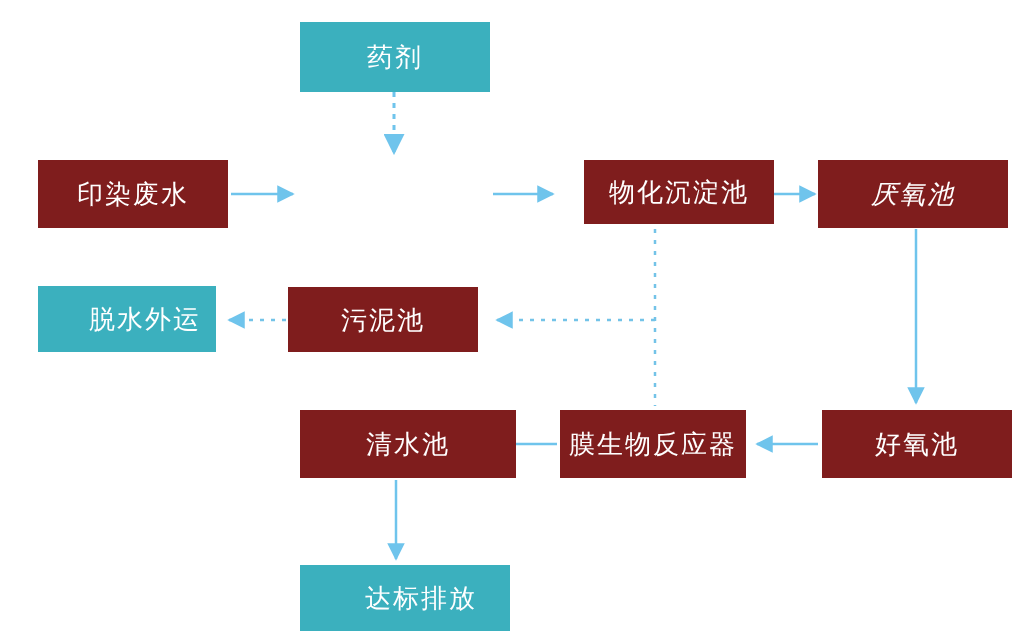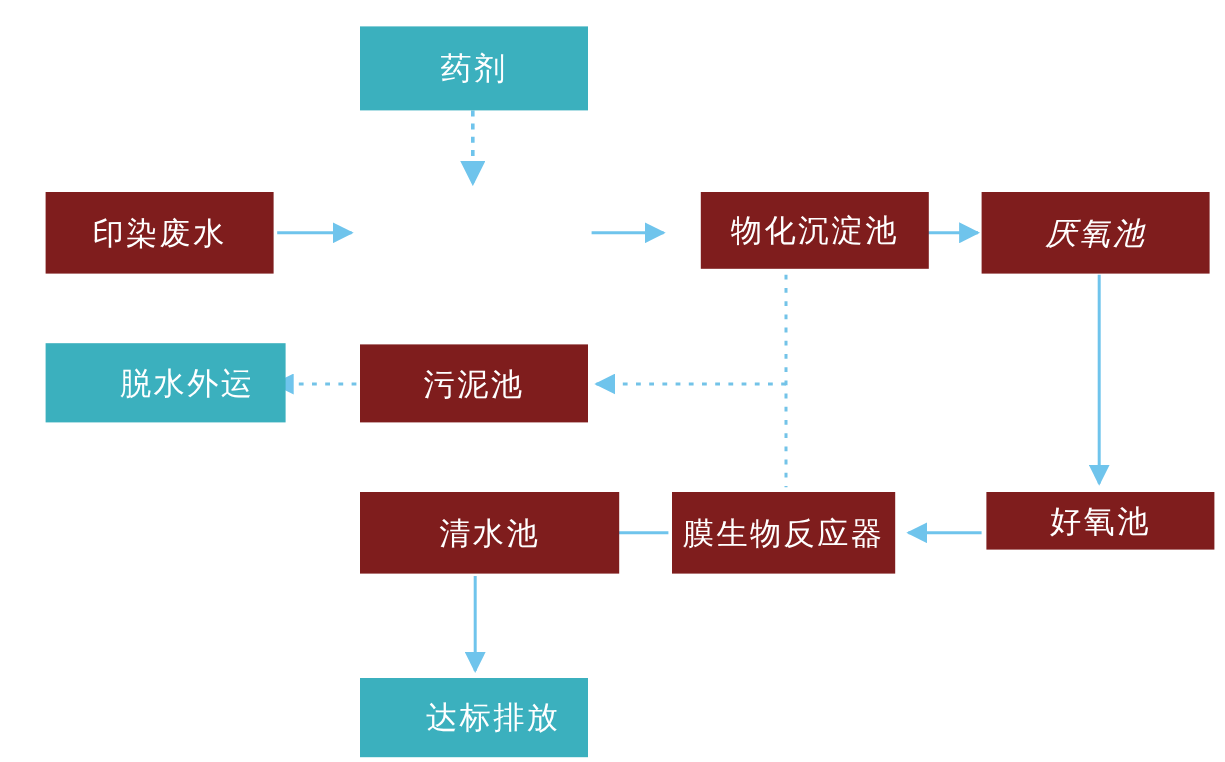--- a/index.html
+++ b/index.html
@@ -96,37 +96,37 @@
 
 
   <div class="node primary" style="left:584px; top:160px; width:190px; height:64px;">
     <span>物化沉淀池</span>
   </div>
 
   <div class="node primary" style="left:818px; top:160px; width:190px; height:68px;font-style:italic;">
     <span>厌氧池</span>
   </div>
 
-  <div class="node secondary" style="left:38px; top:286px; width:200px; height:66px;padding-left:36px;">
+  <div class="node secondary" style="left:38px; top:286px; width:178px; height:66px;padding-left:36px;">
     <span>脱水外运</span>
   </div>
 
-  <div class="node primary" style="left:300px; top:287px; width:190px; height:65px;">
+  <div class="node primary" style="left:288px; top:287px; width:190px; height:65px;">
     <span>污泥池</span>
   </div>
 
   <div class="node primary" style="left:300px; top:410px; width:216px; height:68px;">
     <span>清水池</span>
   </div>
 
   <div class="node primary" style="left:560px; top:410px; width:186px; height:68px;">
     <span>膜生物反应器</span>
   </div>
 
-  <div class="node primary" style="left:822px; top:410px; width:190px; height:48px;">
+  <div class="node primary" style="left:822px; top:410px; width:190px; height:68px;">
     <span>好氧池</span>
   </div>
 
-  <div class="node secondary" style="left:300px; top:565px; width:190px; height:66px;padding-left:32px;">
+  <div class="node secondary" style="left:300px; top:565px; width:210px; height:66px;padding-left:32px;">
     <span>达标排放</span>
   </div>
 
 </div>
 
 </body></html>

